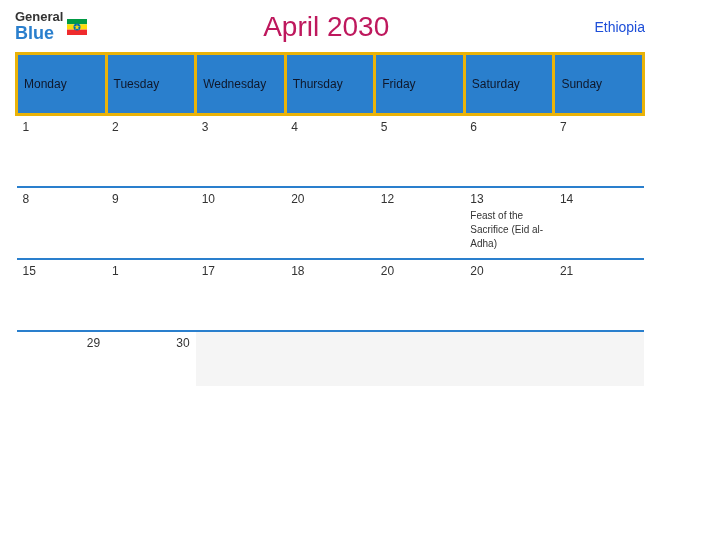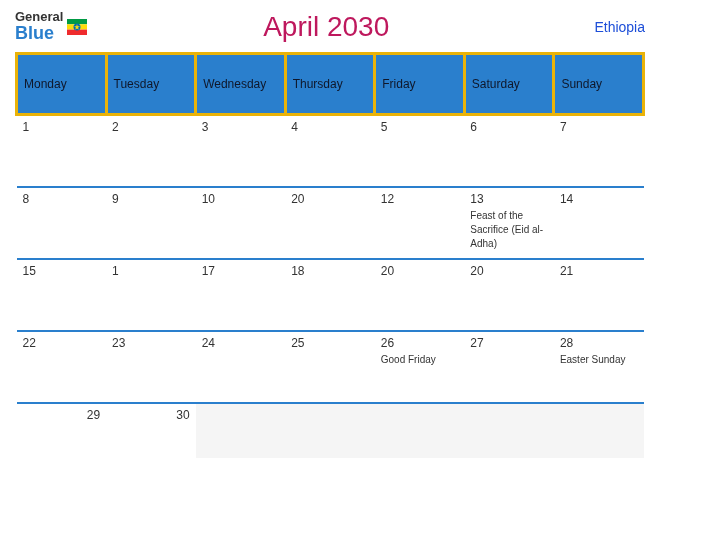--- a/index.html
+++ b/index.html
@@ -191,39 +191,20 @@
           <td>
             <span class="day-num">20</span>
           </td>
           <td>
             <span class="day-num">20</span>
           </td>
           <td>
             <span class="day-num">21</span>
           </td>
         </tr>
-        <tr>
-          <td>
-            <span class="day-num">22</span>
-          </td>
-          <td>
-            <span class="day-num">23</span>
-          </td>
-          <td>
-            <span class="day-num">24</span>
-          </td>
-          <td>
-            <span class="day-num">25</span>
-          </td>
-          <td><span class="day-num">26</span><span class="event">Good Friday</span></td>
-          <td>
-            <span class="day-num">27</span>
-          </td>
-          <td><span class="day-num">28</span><span class="event">Easter Sunday</span></td>
-        </tr>
         <tr class="last-row">
           <td>
             <span class="day-num">29</span>
           </td>
           <td>
             <span class="day-num">30</span>
           </td>
           <td class="empty"></td>
           <td class="empty"></td>
           <td class="empty"></td>

